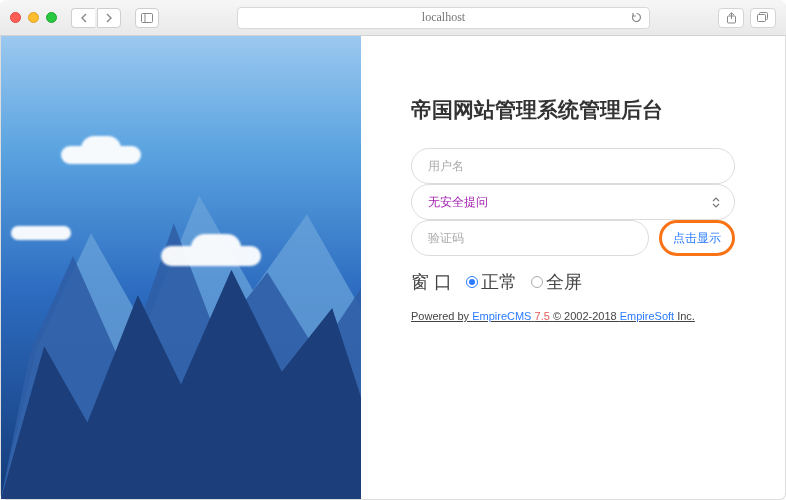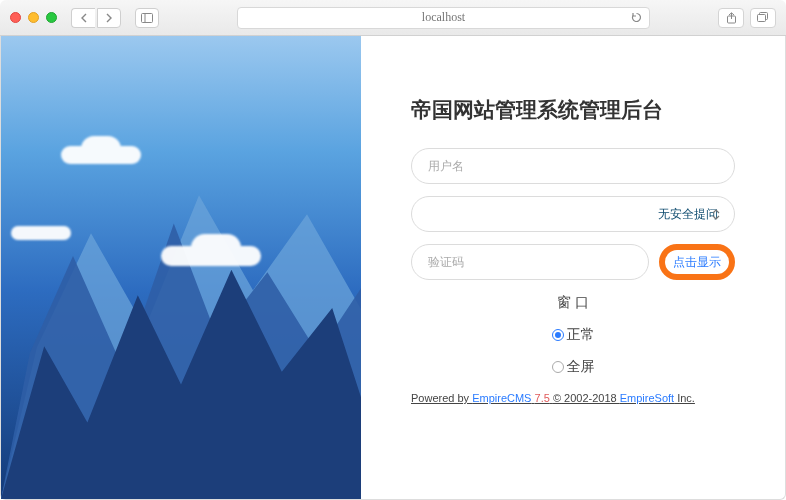--- a/index.html
+++ b/index.html
@@ -136,57 +136,55 @@
       margin-bottom: 24px;
     }
     .field, .select-field {
       width:100%;
       height: 36px;
       border: 1px solid #dcdcdc;
       border-radius: 18px;
       padding: 0 16px;
       font-size: 12px;
       color:#666;
-      margin-bottom: 12px;
       display:flex; align-items:center;
       background:#fff;
       position:relative;
     }
     .field input, .select-field .select-text {
       border:none; outline:none; width:100%; font-size:12px; color:#333;
       background:transparent;
     }
     .field input::placeholder { color:#aaa; }
-    .select-field .select-text { color:#0c4a6e;text-align:right; }
+    .select-field .select-text { color:#a21caf; }
     .select-arrows {
       position:absolute; right:14px;
       display:flex; flex-direction:column; gap:1px;
       color:#888;
     }
     .select-arrows svg { width:8px; height:5px; }
 
     .captcha-row {
       display:flex; gap:10px; margin-bottom:14px;
     }
     .captcha-row .field { flex:1; margin-bottom:0; }
     .captcha-btn {
       width: 76px; height:36px;
-      border:6px solid #f97316;
+      border:3px solid #f97316;
       border-radius:18px;
       background:#fff;
       color:#2a7bff;
       font-size:12px;
       display:flex;align-items:center;justify-content:center;
     }
 
     .window-row {
       display:flex; align-items:center; gap:14px;
-      font-size:14px; color:#444;
+      font-size:18px; color:#444;
       margin-bottom:16px;
-      flex-direction:column;
     }
     .window-row label { display:flex; align-items:center; gap:3px; }
     .radio {
       width:12px; height:12px; border-radius:50%;
       border:1px solid #aaa; display:inline-block; position:relative;
     }
     .radio.checked { border-color:#2a7bff; }
     .radio.checked::after {
       content:""; position:absolute; inset:2px; background:#2a7bff; border-radius:50%;
     }

